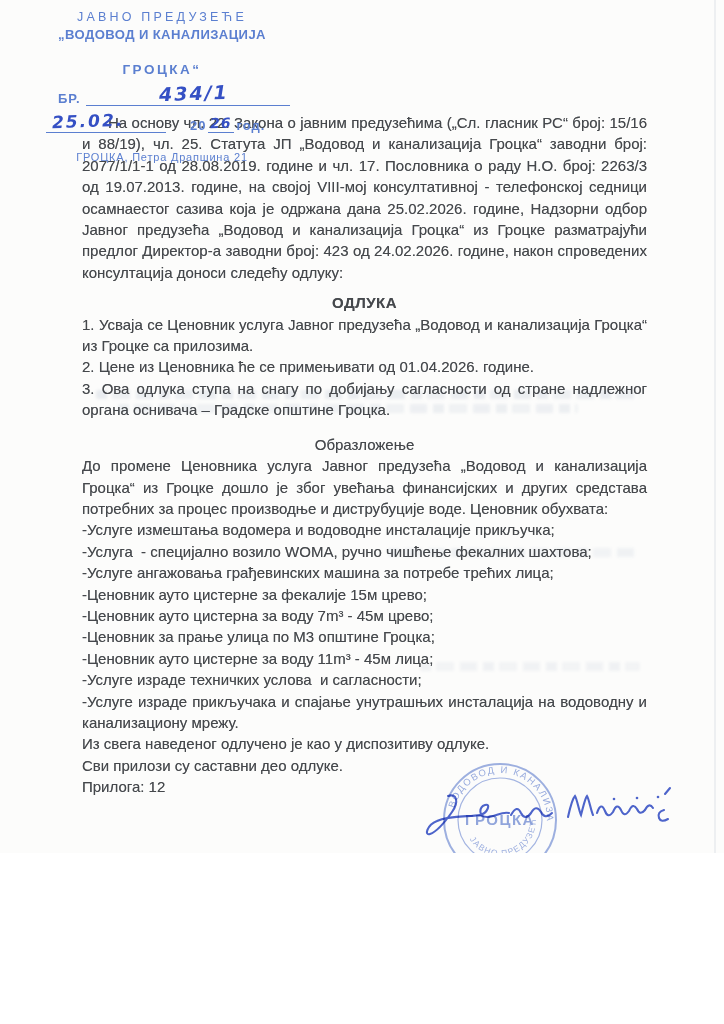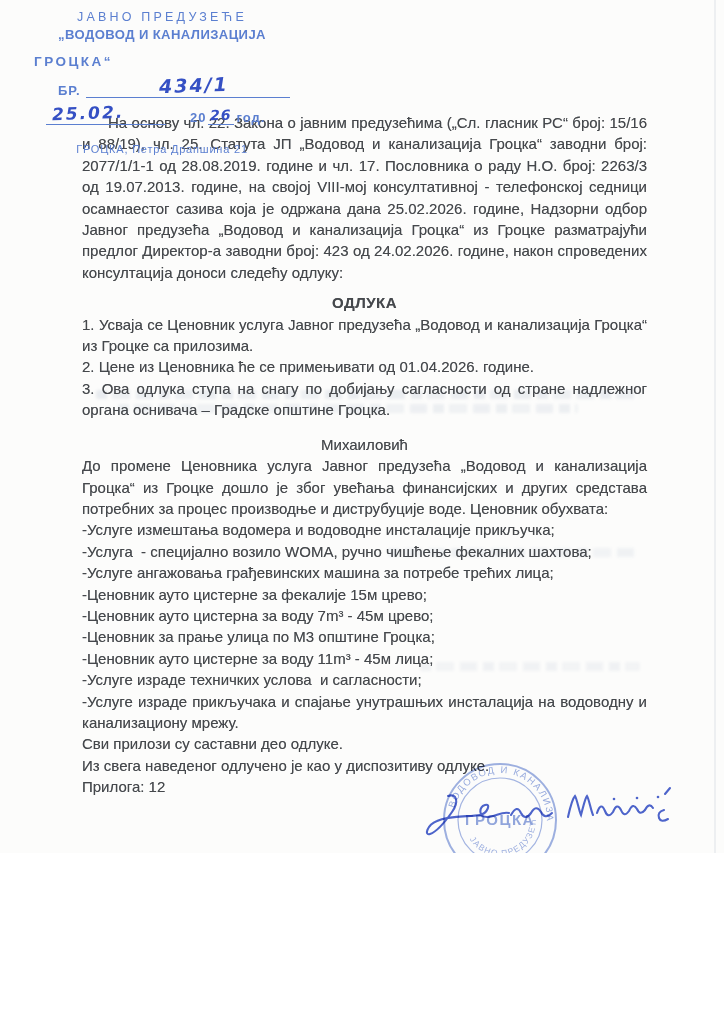--- a/index.html
+++ b/index.html
@@ -14,21 +14,21 @@
     background:#e7eaec; opacity:.7;
   }
 
   
   .header-stamp {
     position:absolute; left:34px; top:10px; width:256px;
     color:#5b7fd0; z-index:2;
   }
   .hs-l1 { text-align:center; font-size:12.5px; letter-spacing:3.2px; font-weight:500; }
   .hs-l2 { text-align:center; font-size:13.5px; font-weight:bold; letter-spacing:.4px; margin-top:3px; transform:scaleX(.97); }
-  .hs-l3 { font-size:13.5px; font-weight:bold; letter-spacing:2.5px; margin-top:12px; }
+  .hs-l3 { text-align:center; font-size:13.5px; font-weight:bold; letter-spacing:2.5px; margin-top:20px; }
   .hs-row { display:flex; align-items:flex-end; font-weight:bold; font-size:13px; letter-spacing:1px; }
   .hs-row.br { margin-top:12px; padding-left:24px; }
   .hs-line { flex:1; border-bottom:1.6px solid #5b7fd0; position:relative; height:16px; margin-left:5px; }
   .hs-line.short { flex:0 0 26px; margin:0 2px; }
   .hand {
     font-family:"DejaVu Sans", sans-serif; font-style:italic;
     color:#3550c4; transform:rotate(-2deg);
   }
   .hs-num { position:absolute; left:36%; bottom:1px; font-size:19px; letter-spacing:2px; }
   .hs-date { position:absolute; left:6px; bottom:1px; font-size:17px; letter-spacing:2px; }
@@ -108,33 +108,33 @@
     </div>
     <div class="hs-addr">ГРОЦКА, Петра Драпшина 21</div>
   </div>
 
   <div class="doc-body">
     <p class="just indent">На основу чл. 22. Закона о јавним предузећима („Сл. гласник РС“ број: 15/16 и 88/19), чл. 25. Статута ЈП „Водовод и канализација Гроцка“ заводни број: 2077/1/1-1 од 28.08.2019. године и чл. 17. Пословника о раду Н.О. број: 2263/3 од 19.07.2013. године, на својој VIII-мој консултативној - телефонској седници осамнаестог сазива која је одржана дана 25.02.2026. године, Надзорни одбор Јавног предузећа „Водовод и канализација Гроцка“ из Гроцке разматрајући предлог Директор-а заводни број: 423 од 24.02.2026. године, након спроведених консултација доноси следећу одлуку:</p>
     <div class="h-center title-decision">ОДЛУКА</div>
     <div class="just">1. Усваја се Ценовник услуга Јавног предузећа „Водовод и канализација Гроцка“ из Гроцке са прилозима.</div>
     <div class="just">2. Цене из Ценовника ће се примењивати од 01.04.2026. године.</div>
     <div class="just">3. Ова одлука ступа на снагу по добијању сагласности од стране надлежног органа оснивача – Градске општине Гроцка.</div>
-    <div class="h-center title-rationale">Михаиловић</div>
+    <div class="h-center title-rationale">Образложење</div>
     <p class="just">До промене Ценовника услуга Јавног предузећа „Водовод и канализација Гроцка“ из Гроцке дошло је због увећања финансијских и других средстава потребних за процес производње и диструбуције воде. Ценовник обухвата:</p>
     <div class="line">-Услуге измештања водомера и водоводне инсталације прикључка;</div>
     <div class="line">-Услуга  - специјално возило WOMA, ручно чишћење фекалних шахтова;</div>
     <div class="line">-Услуге ангажовања грађевинских машина за потребе трећих лица;</div>
     <div class="line">-Ценовник ауто цистерне за фекалије 15м црево;</div>
     <div class="line">-Ценовник ауто цистерна за воду 7m³ - 45м црево;</div>
     <div class="line">-Ценовник за прање улица по М3 општине Гроцка;</div>
     <div class="line">-Ценовник ауто цистерне за воду 11m³ - 45м лица;</div>
     <div class="line">-Услуге израде техничких услова  и сагласности;</div>
     <div class="just">-Услуге израде прикључака и спајање унутрашњих инсталација на водоводну и канализациону мрежу.</div>
+    <div>Из свега наведеног одлучено је као у диспозитиву одлуке.</div>
     <div>Сви прилози су саставни део одлуке.</div>
-    <div>Из свега наведеног одлучено је као у диспозитиву одлуке.</div>
     <div>Прилога: 12</div>
   </div>
 
   <svg class="round-stamp" width="124" height="128" viewBox="0 0 124 128">
     <defs>
       <path id="arcTop" d="M 62,64 m -47,0 a 47,47 0 1 1 94,0"></path>
       <path id="arcBot" d="M 62,64 m -36,0 a 36,36 0 1 0 72,0"></path>
     </defs>
     <circle cx="62" cy="64" r="56" fill="none" stroke="#6c88d4" stroke-width="2" opacity=".8"></circle>
     <circle cx="62" cy="64" r="42" fill="none" stroke="#6c88d4" stroke-width="1.2" opacity=".75"></circle>

